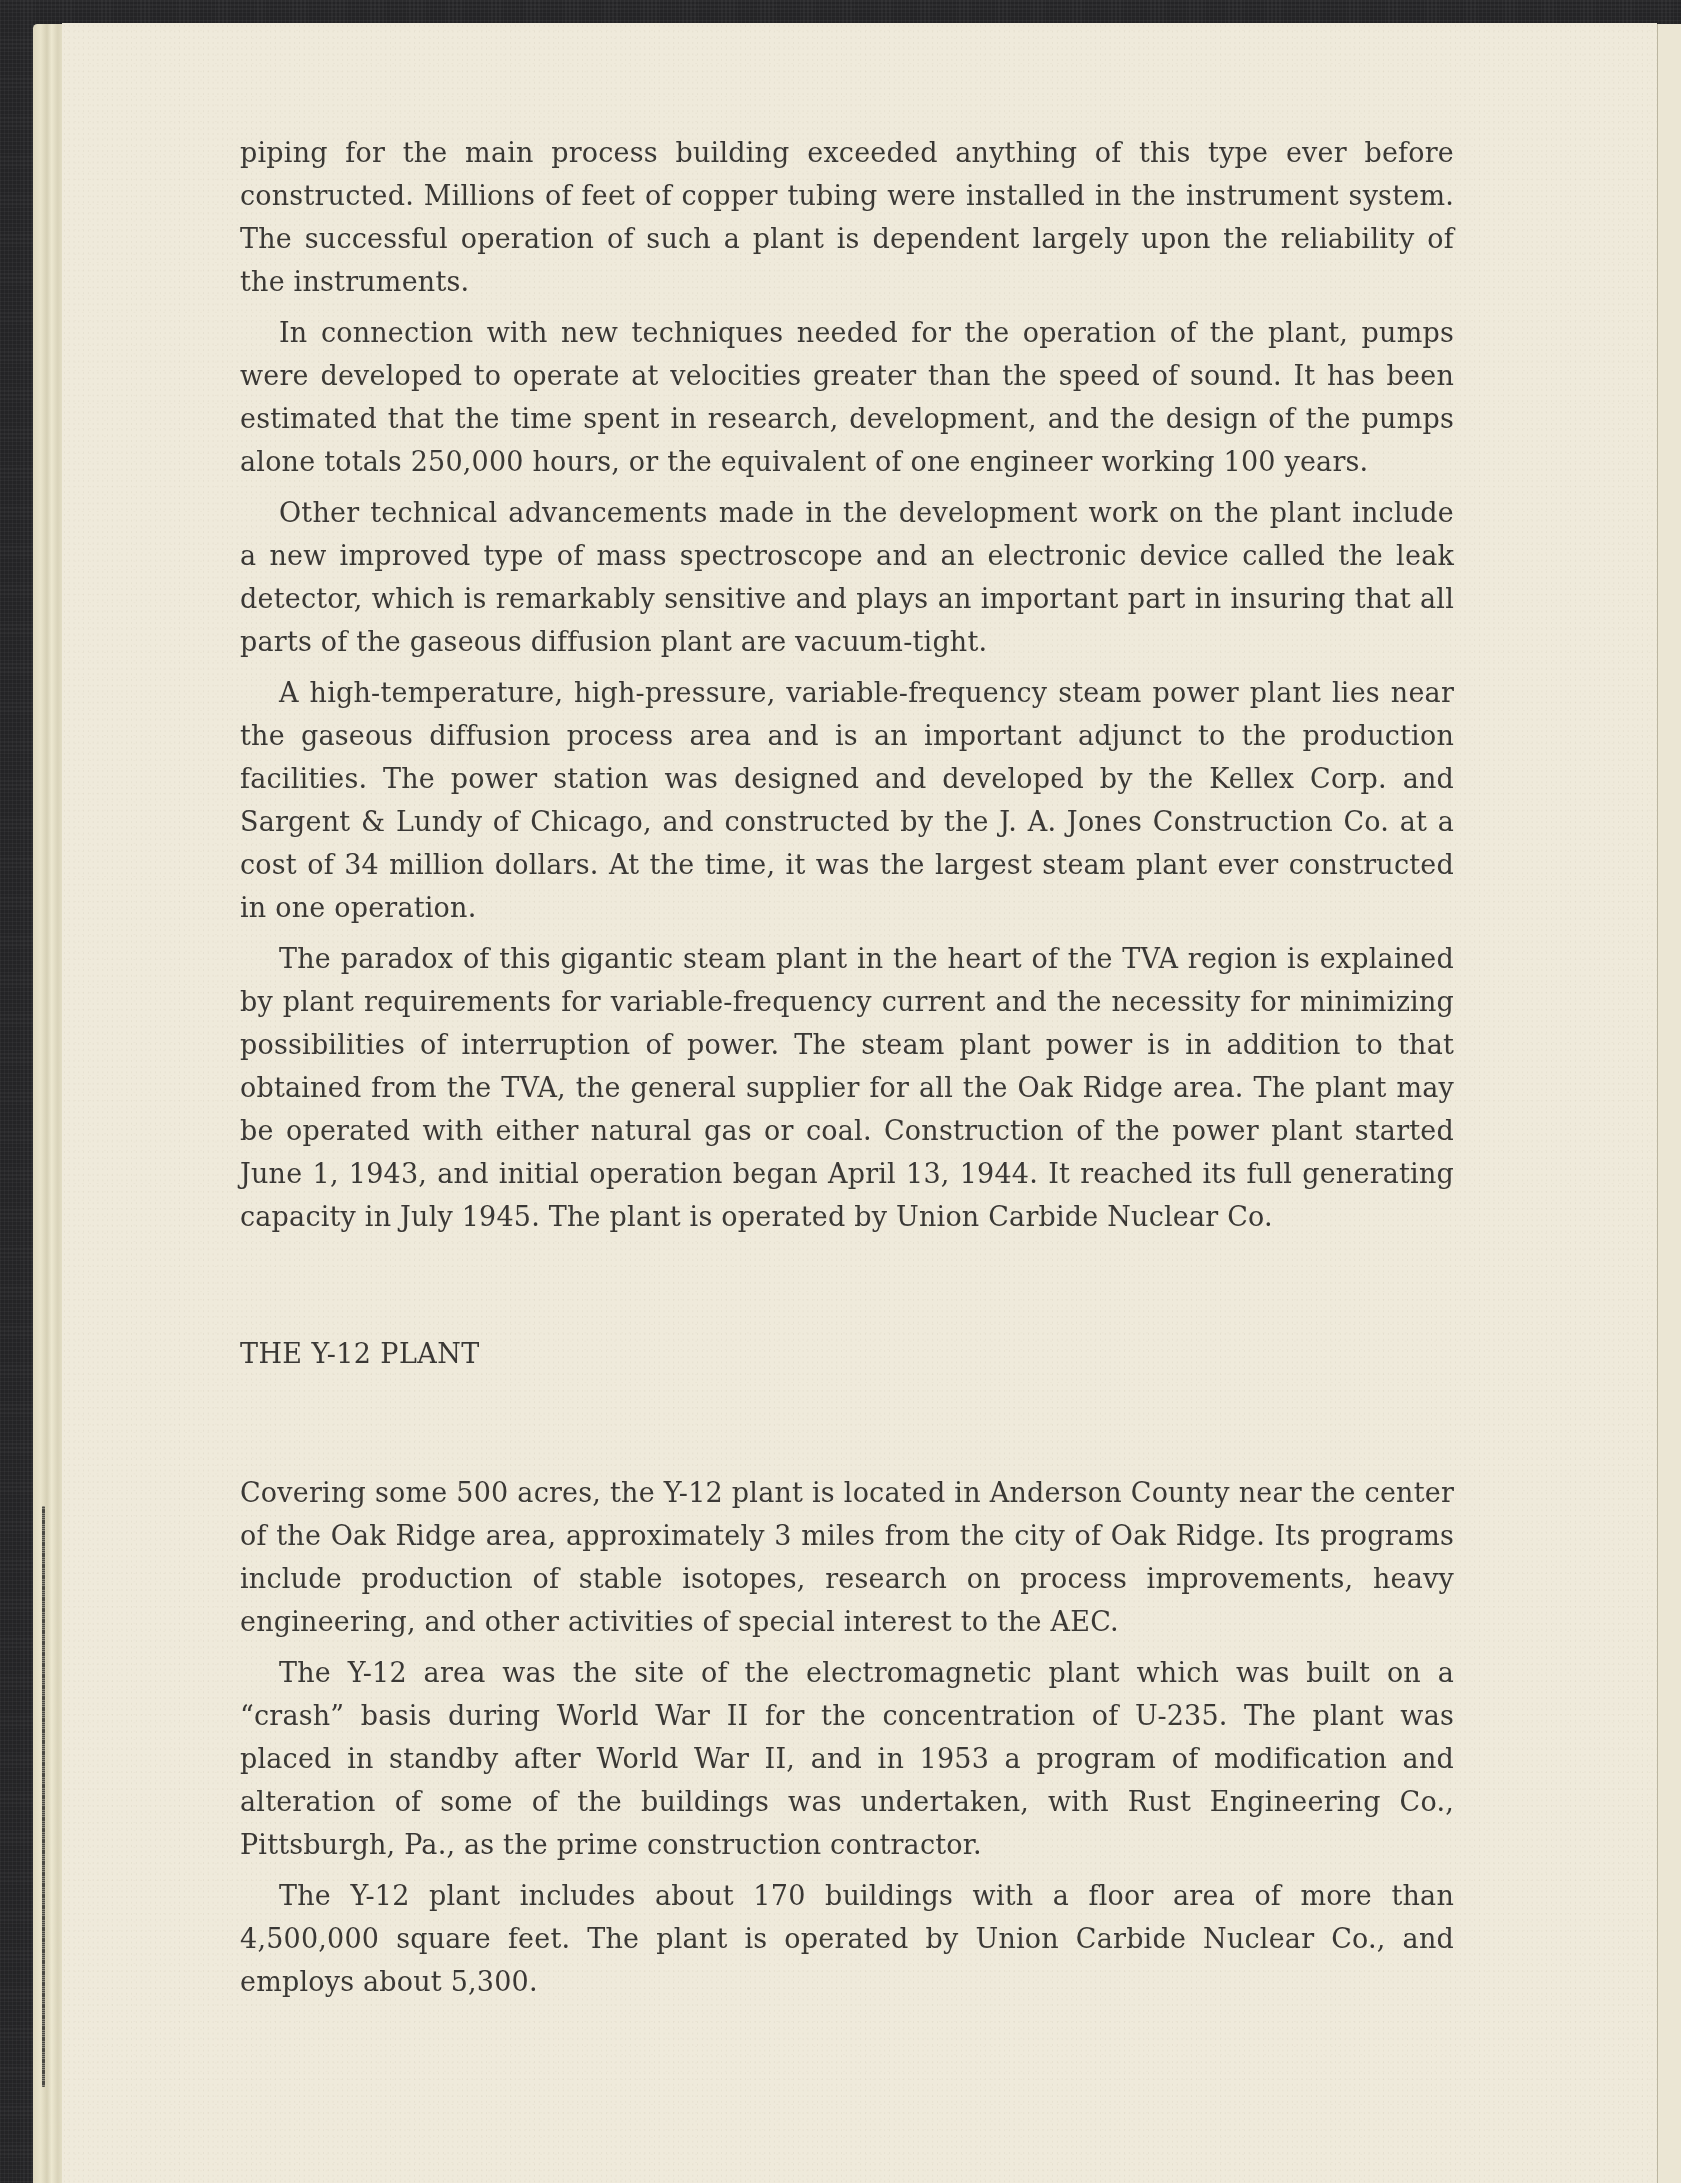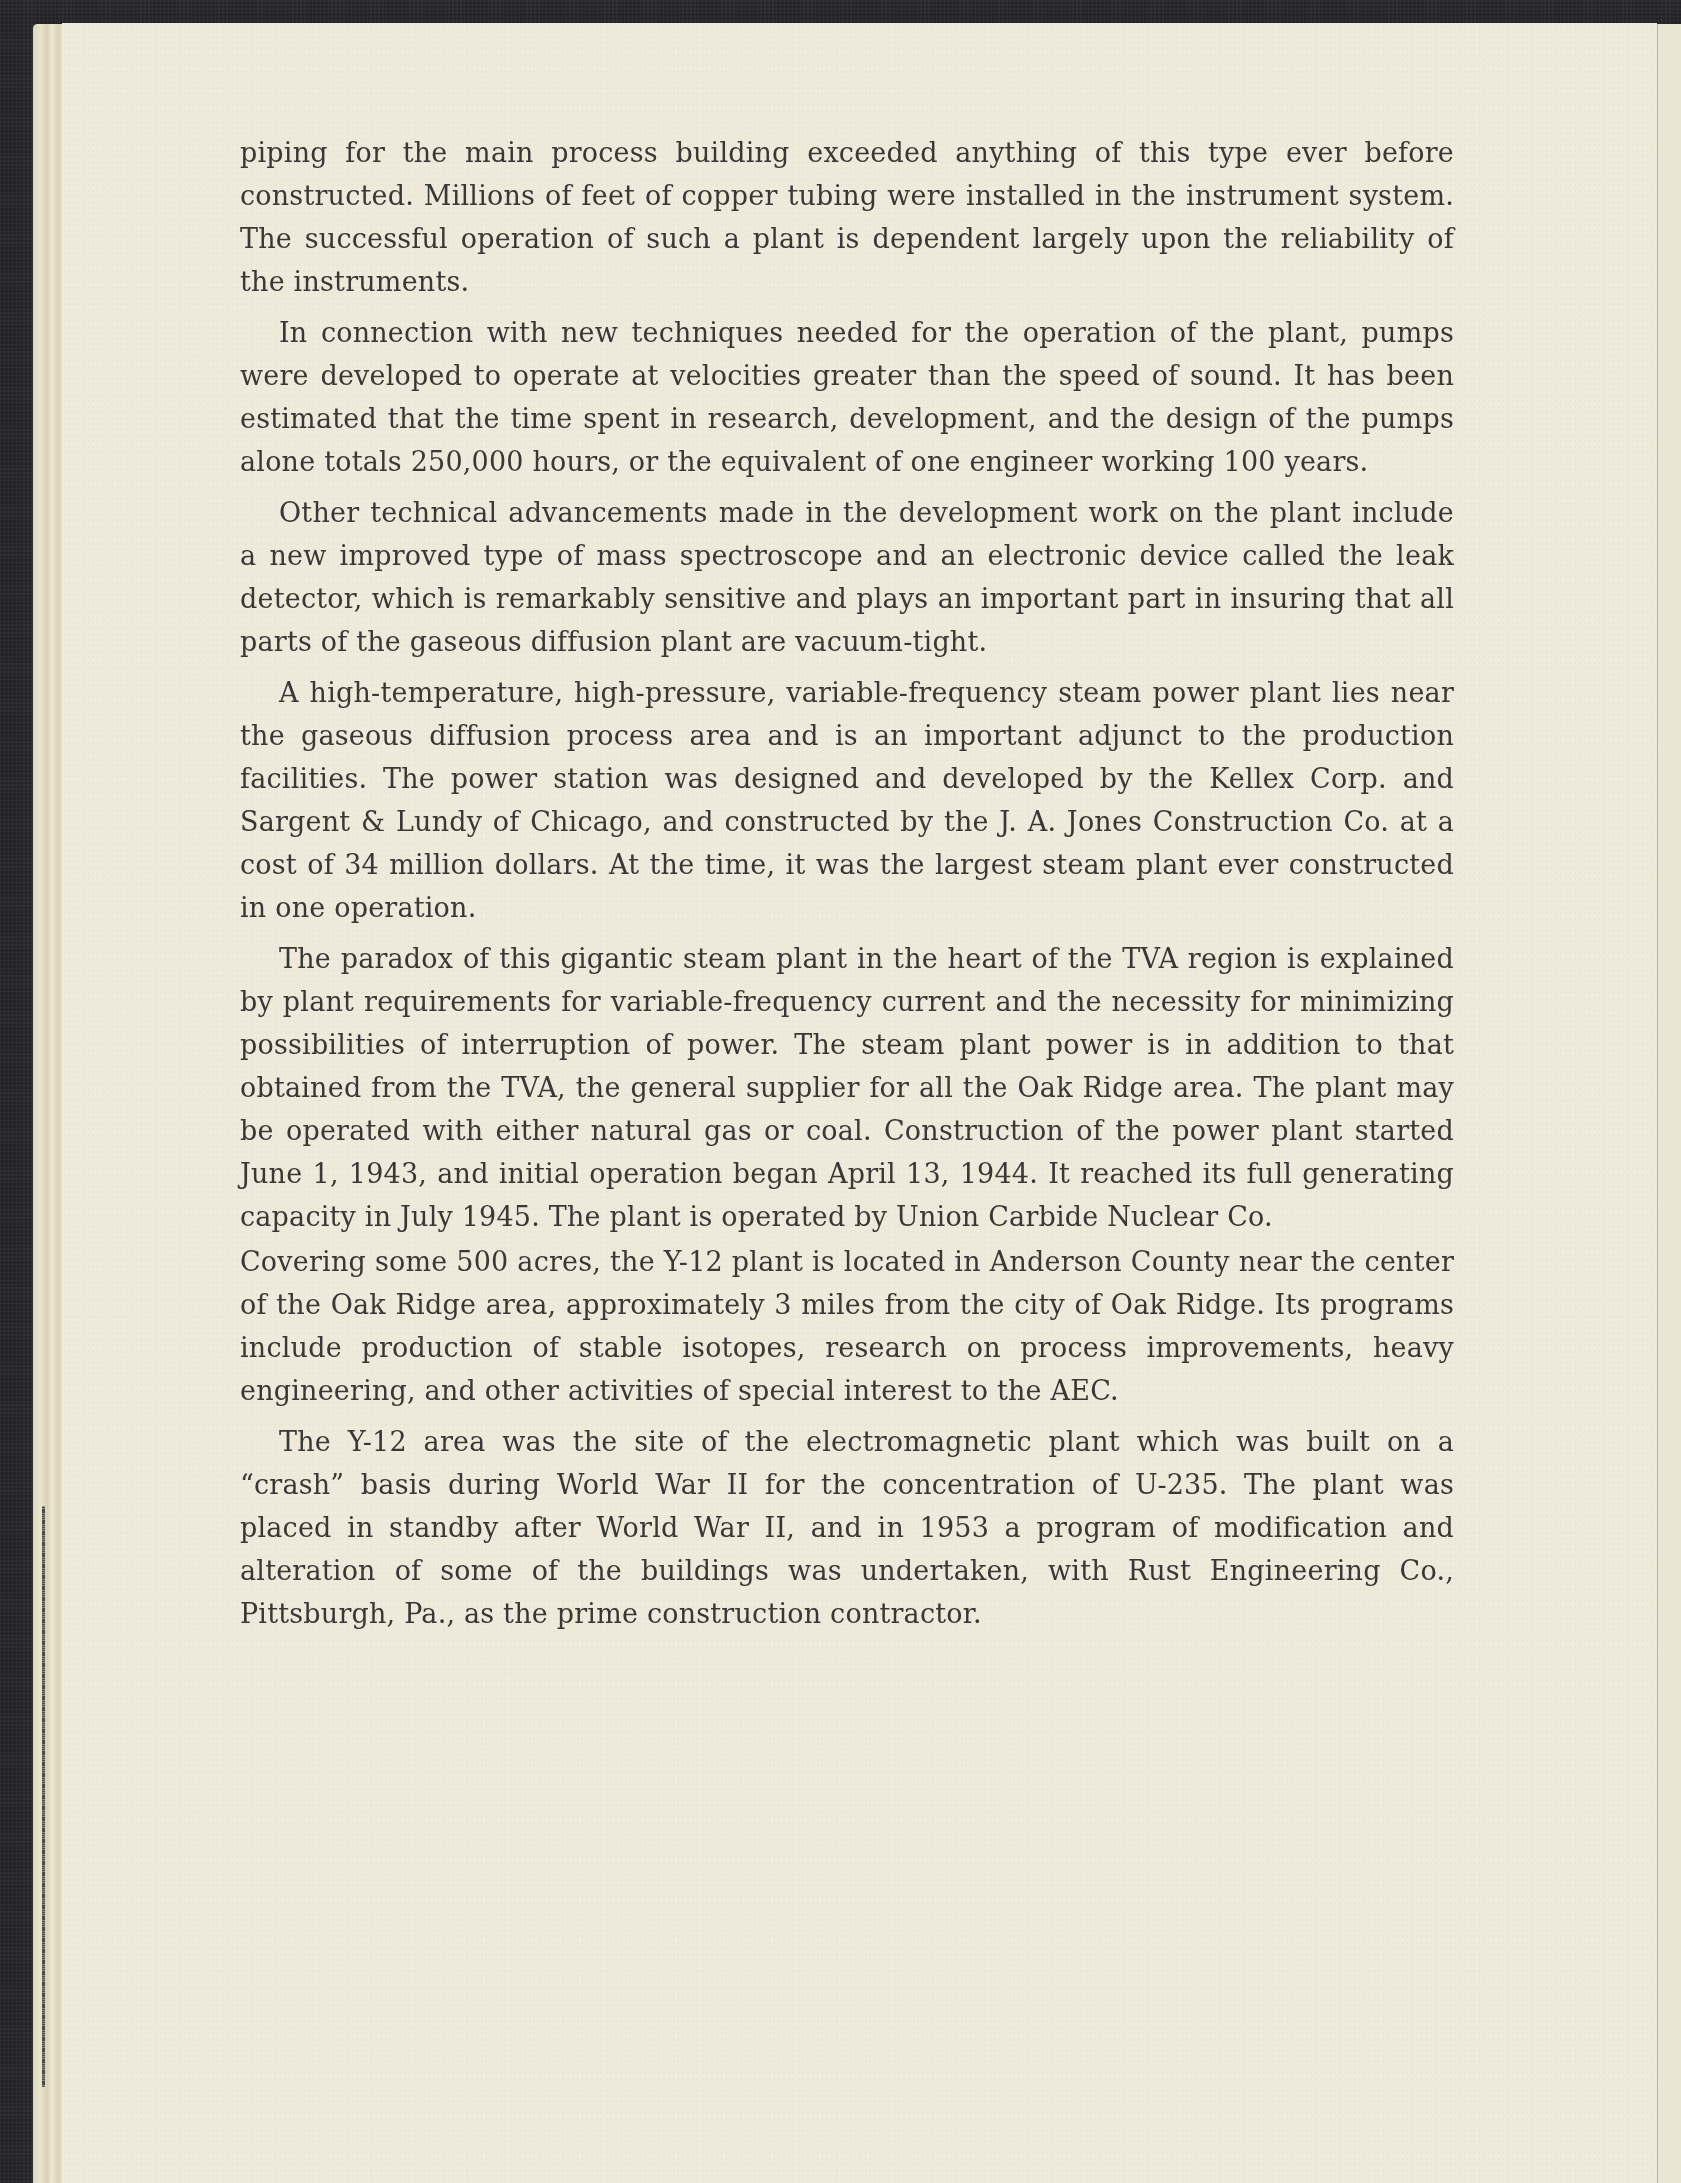--- a/index.html
+++ b/index.html
@@ -95,17 +95,19 @@
 
 <div class="page"></div>
 
 <div class="text-column">
   <p class="para">piping for the main process building exceeded anything of this type ever before constructed. Millions of feet of copper tubing were installed in the instrument system. The successful operation of such a plant is dependent largely upon the reliability of the instruments.</p>
   <p class="para indent">In connection with new techniques needed for the operation of the plant, pumps were developed to operate at velocities greater than the speed of sound. It has been estimated that the time spent in research, development, and the design of the pumps alone totals 250,000 hours, or the equivalent of one engineer working 100 years.</p>
   <p class="para indent">Other technical advancements made in the development work on the plant include a new improved type of mass spectroscope and an electronic device called the leak detector, which is remarkably sensitive and plays an important part in insuring that all parts of the gaseous diffusion plant are vacuum-tight.</p>
   <p class="para indent">A high-temperature, high-pressure, variable-frequency steam power plant lies near the gaseous diffusion process area and is an important adjunct to the production facilities. The power station was designed and developed by the Kellex Corp. and Sargent &amp; Lundy of Chicago, and constructed by the J. A. Jones Construction Co. at a cost of 34 million dollars. At the time, it was the largest steam plant ever constructed in one operation.</p>
   <p class="para indent">The paradox of this gigantic steam plant in the heart of the TVA region is explained by plant requirements for variable-frequency current and the necessity for minimizing possibilities of interruption of power. The steam plant power is in addition to that obtained from the TVA, the general supplier for all the Oak Ridge area. The plant may be operated with either natural gas or coal. Construction of the power plant started June 1, 1943, and initial operation began April 13, 1944. It reached its full generating capacity in July 1945. The plant is operated by Union Carbide Nuclear Co.</p>
 
+  <h2 class="section-heading" style="font-weight:normal;">THE Y-12 PLANT</h2>
 
   <p class="para">Covering some 500 acres, the Y-12 plant is located in Anderson County near the center of the Oak Ridge area, approximately 3 miles from the city of Oak Ridge. Its programs include production of stable isotopes, research on process improvements, heavy engineering, and other activities of special interest to the AEC.</p>
   <p class="para indent">The Y-12 area was the site of the electromagnetic plant which was built on a “crash” basis during World War II for the concentration of U-235. The plant was placed in standby after World War II, and in 1953 a program of modification and alteration of some of the buildings was undertaken, with Rust Engineering Co., Pittsburgh, Pa., as the prime construction contractor.</p>
+  <p class="para indent">The Y-12 plant includes about 170 buildings with a floor area of more than 4,500,000 square feet. The plant is operated by Union Carbide Nuclear Co., and employs about 5,300.</p>
 </div>
 
 
 </body></html>

